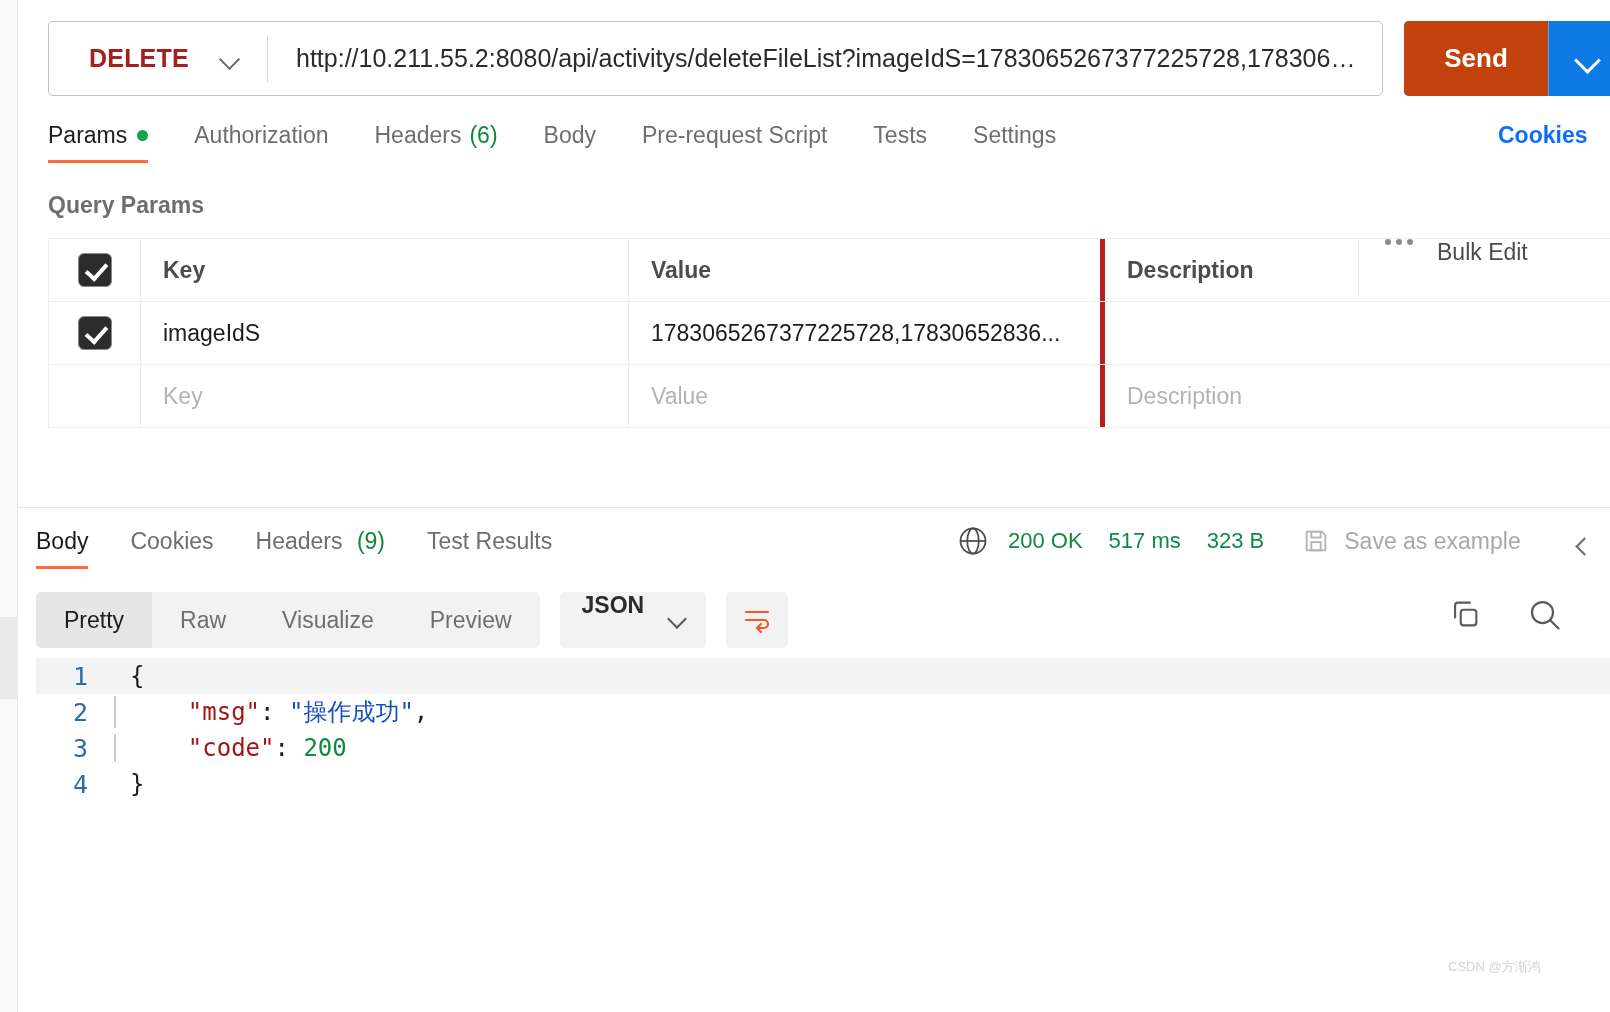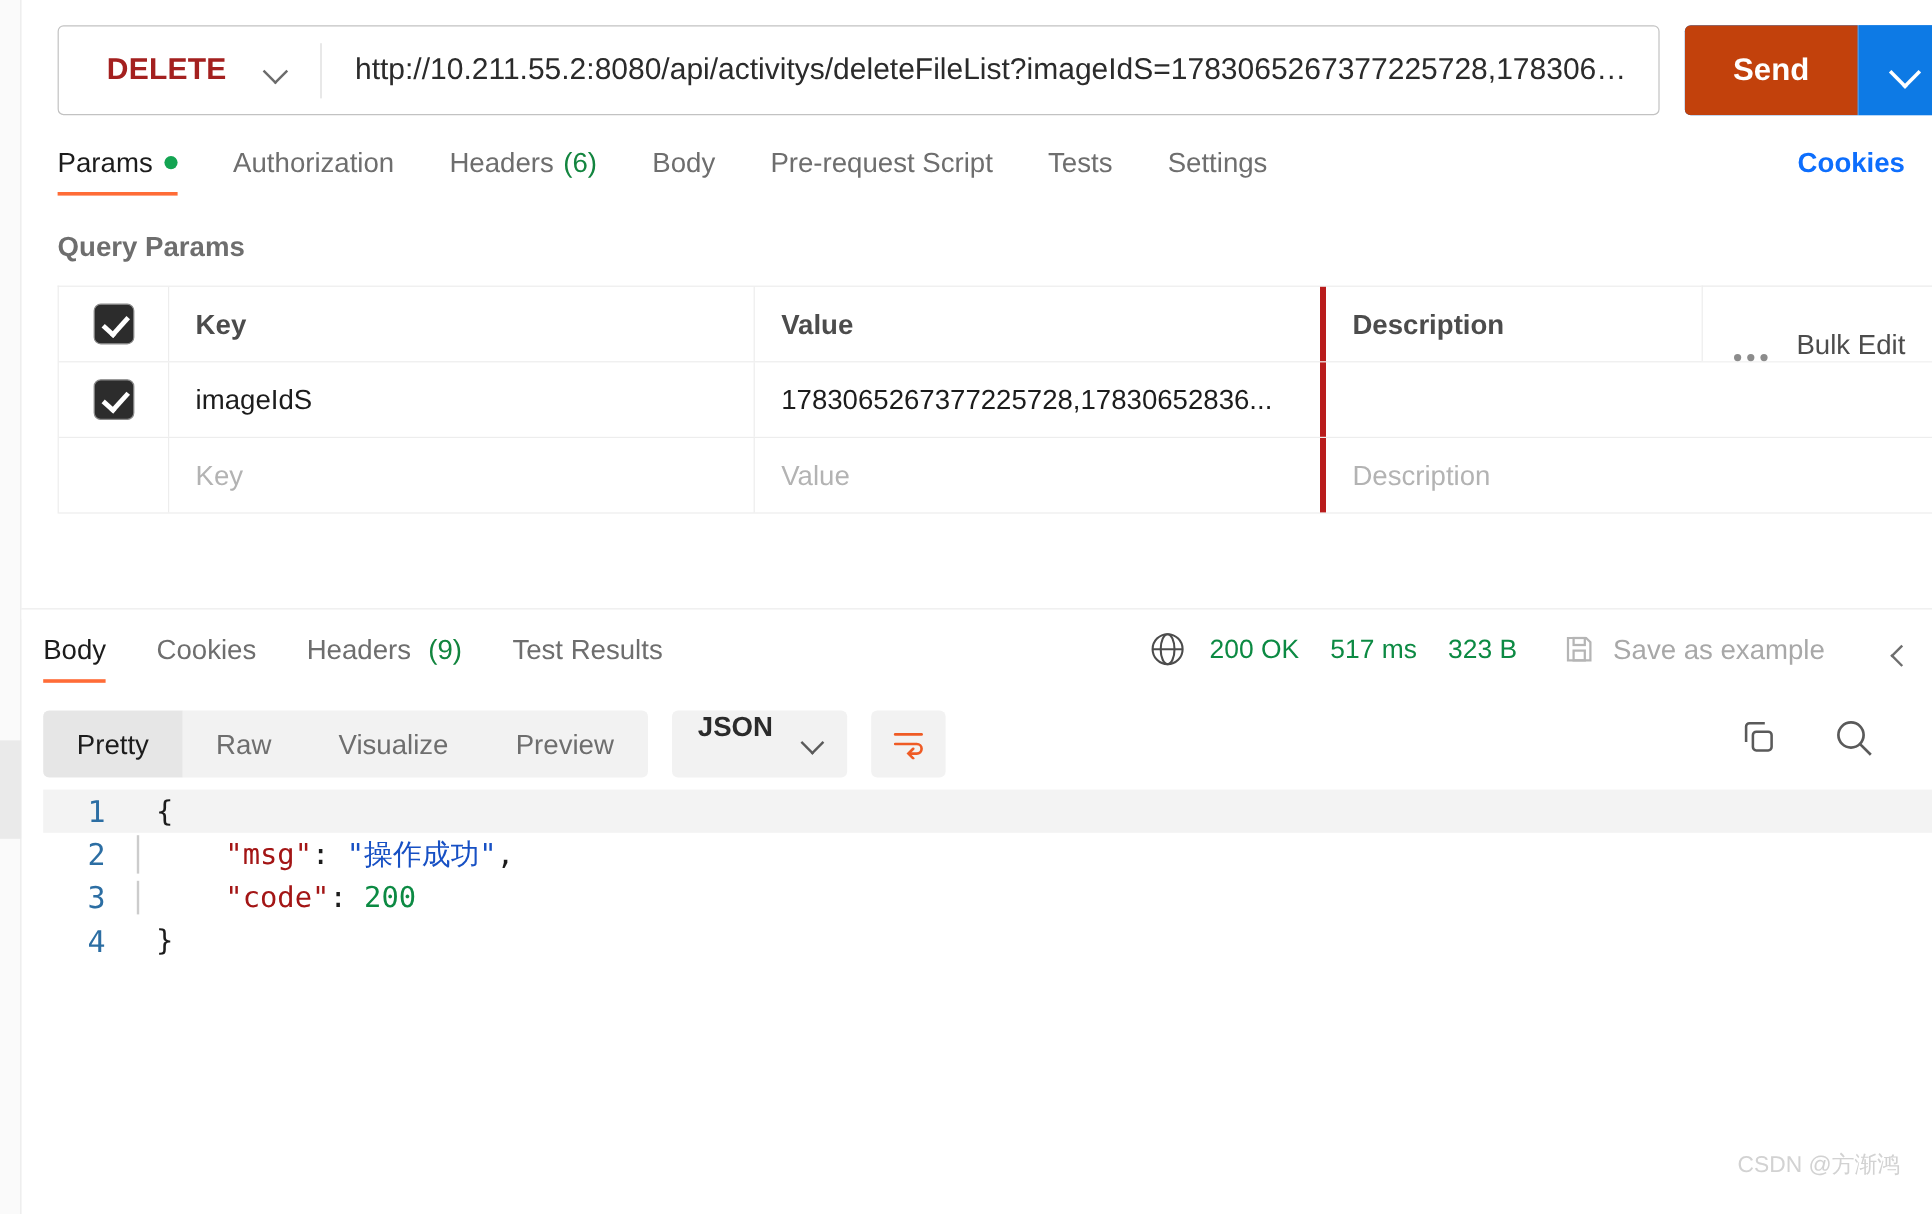--- a/index.html
+++ b/index.html
@@ -250,22 +250,22 @@
     font-size: 23px;
     overflow: hidden;
   }
   .head-text { color: #4c4c4c; font-weight: bold; }
   .cell-text { color: #1c1c1c; }
   .ghost { color: #b3b3b3; }
 
   .bulk-zone {
     position: absolute;
     right: 0; top: 238px;
-    width: 192px; height: 63px;
-    display: flex; align-items: flex-end;
+    width: 252px; height: 63px;
+    display: flex; align-items: flex-start;
     border-left: 1px solid #ededed;
     border-top: 1px solid #ededed;
     background: #ffffff;
   }
   .dots {
     margin-left: 26px;
     display: flex; gap: 5px;
     cursor: pointer;
   }
   .dots i {
@@ -458,21 +458,21 @@
     font-size: 48px;
     color: #fb0505;
     font-family: "DejaVu Sans", sans-serif;
     font-weight: bold;
     letter-spacing: 2px;
     white-space: nowrap;
   }
   .watermark {
     position: absolute;
     left: 1448px; top: 958px;
-    font-size: 19px;
+    font-size: 13px;
     color: #d2d2d2;
     white-space: nowrap;
   }
 </style>
 </head>
 <body>
 
 <div id="app">
 
   <div class="sidebar-strip">

